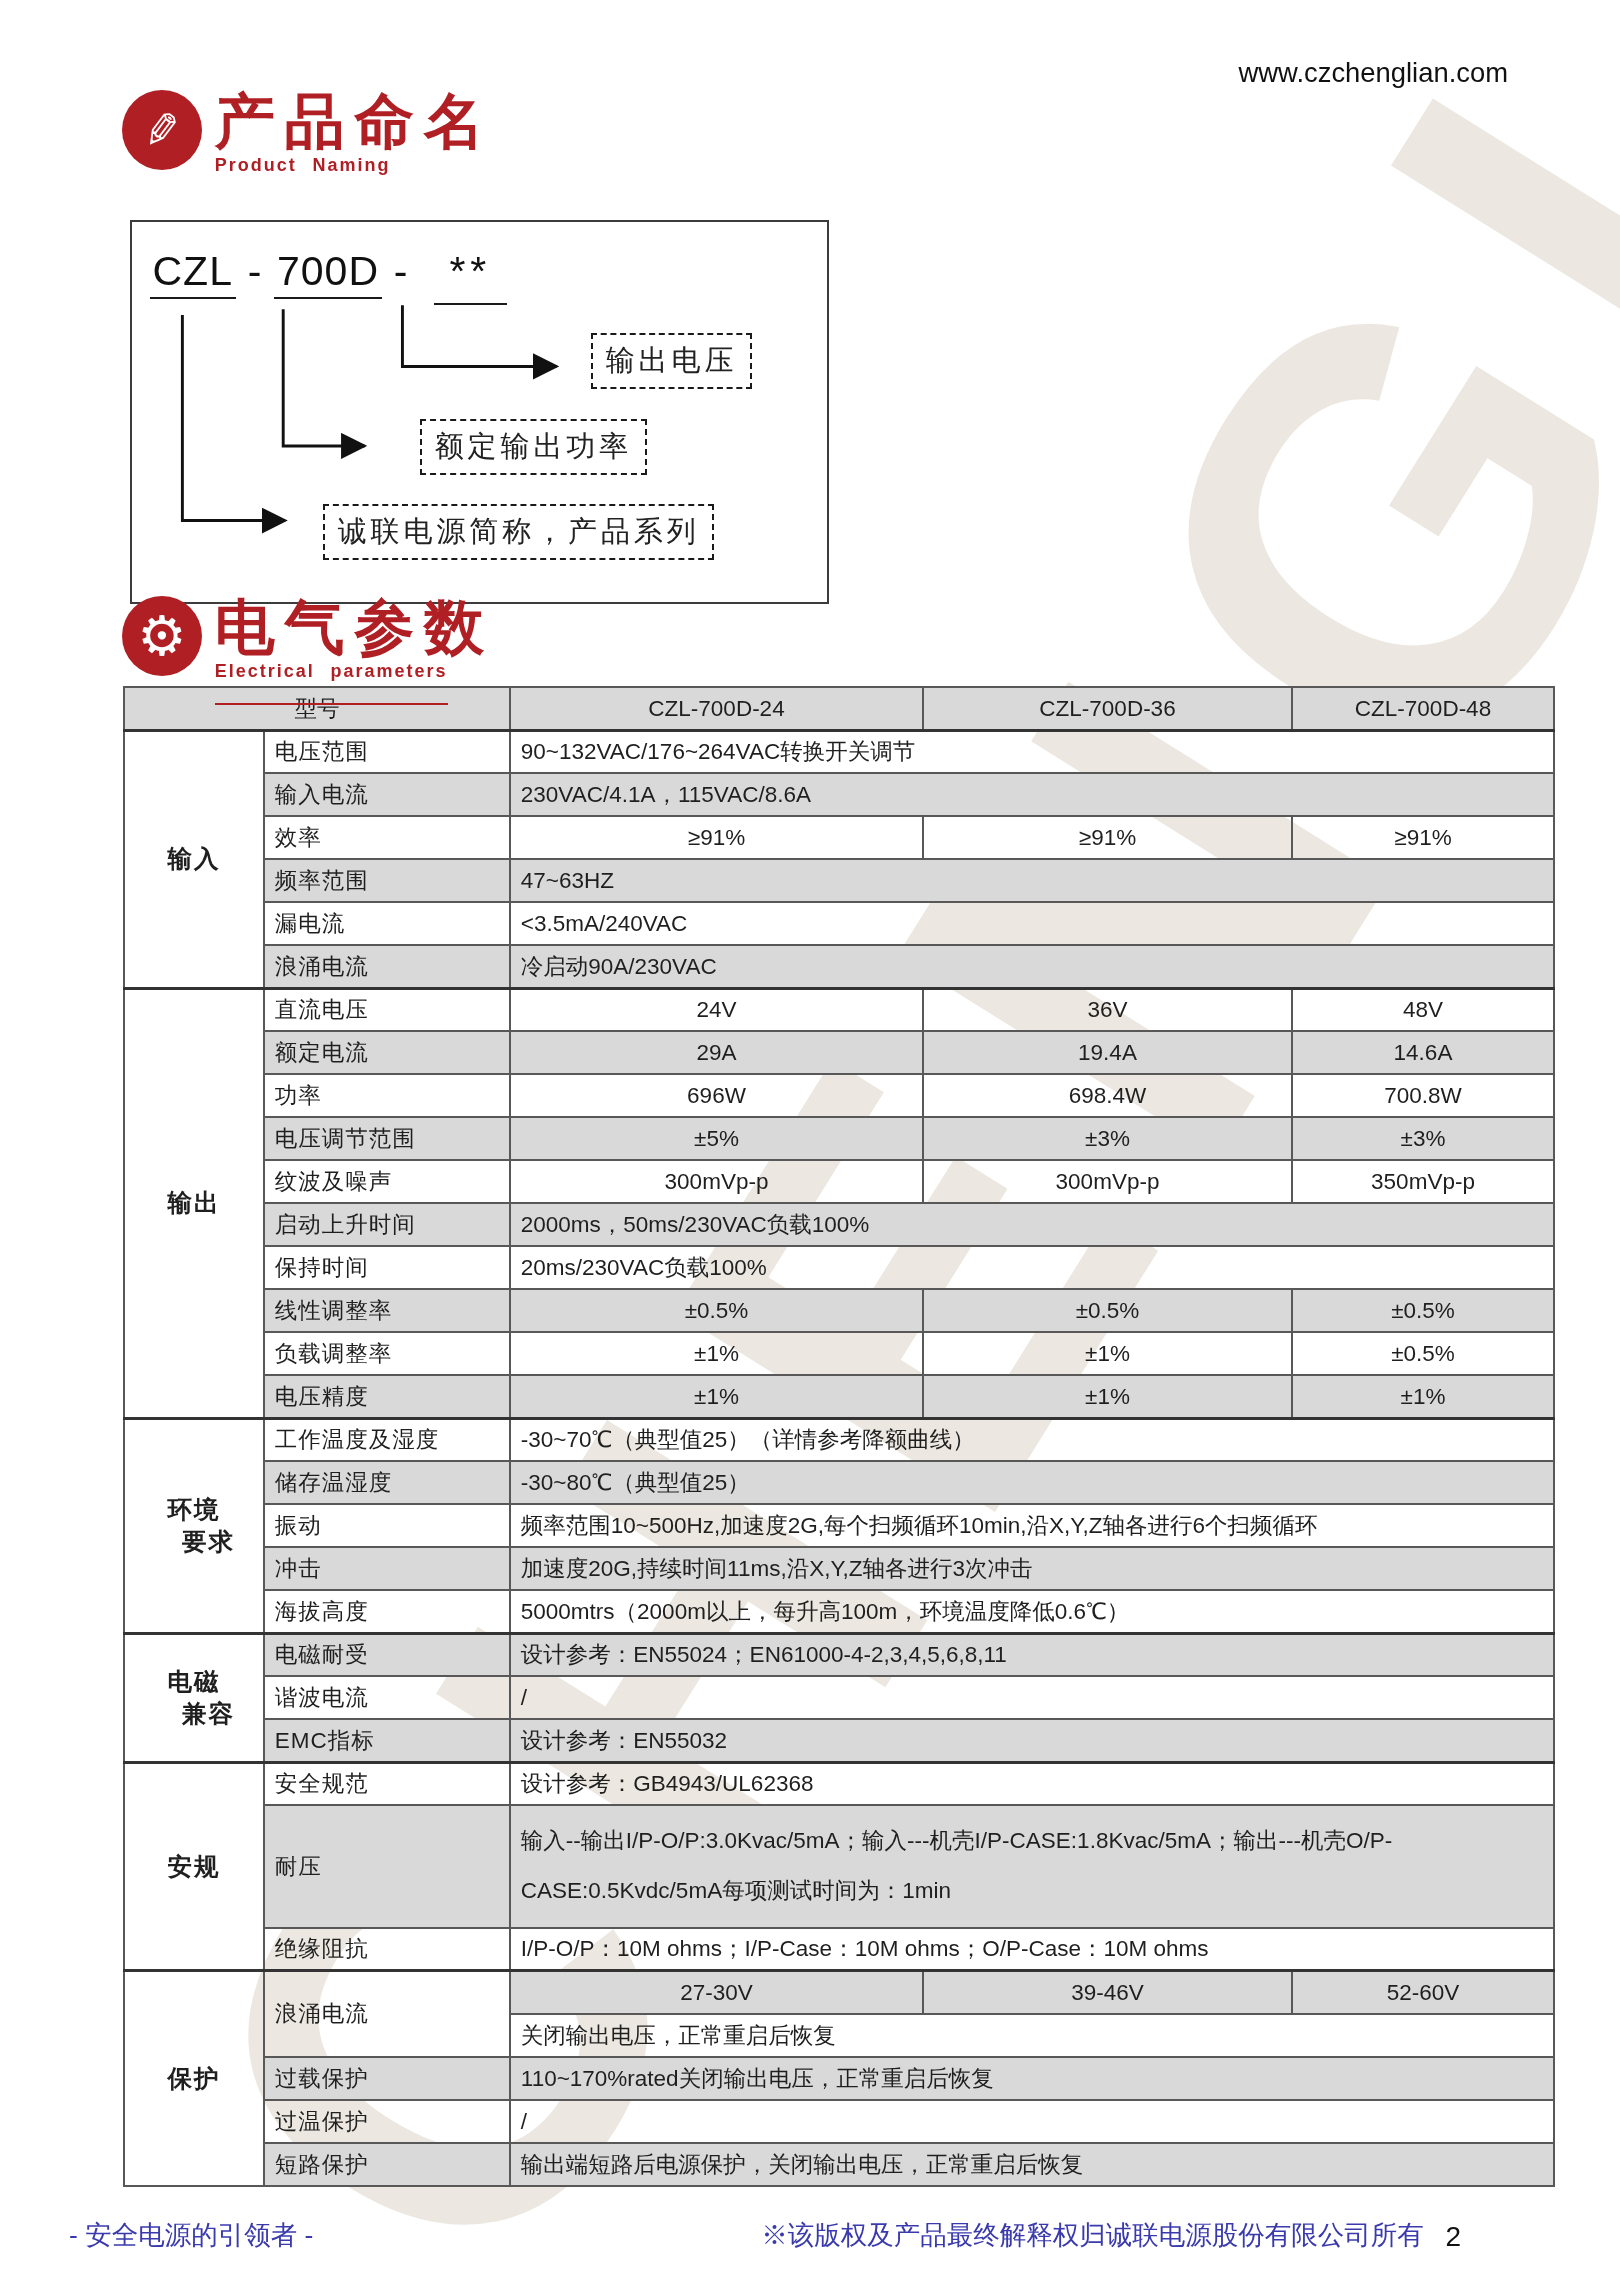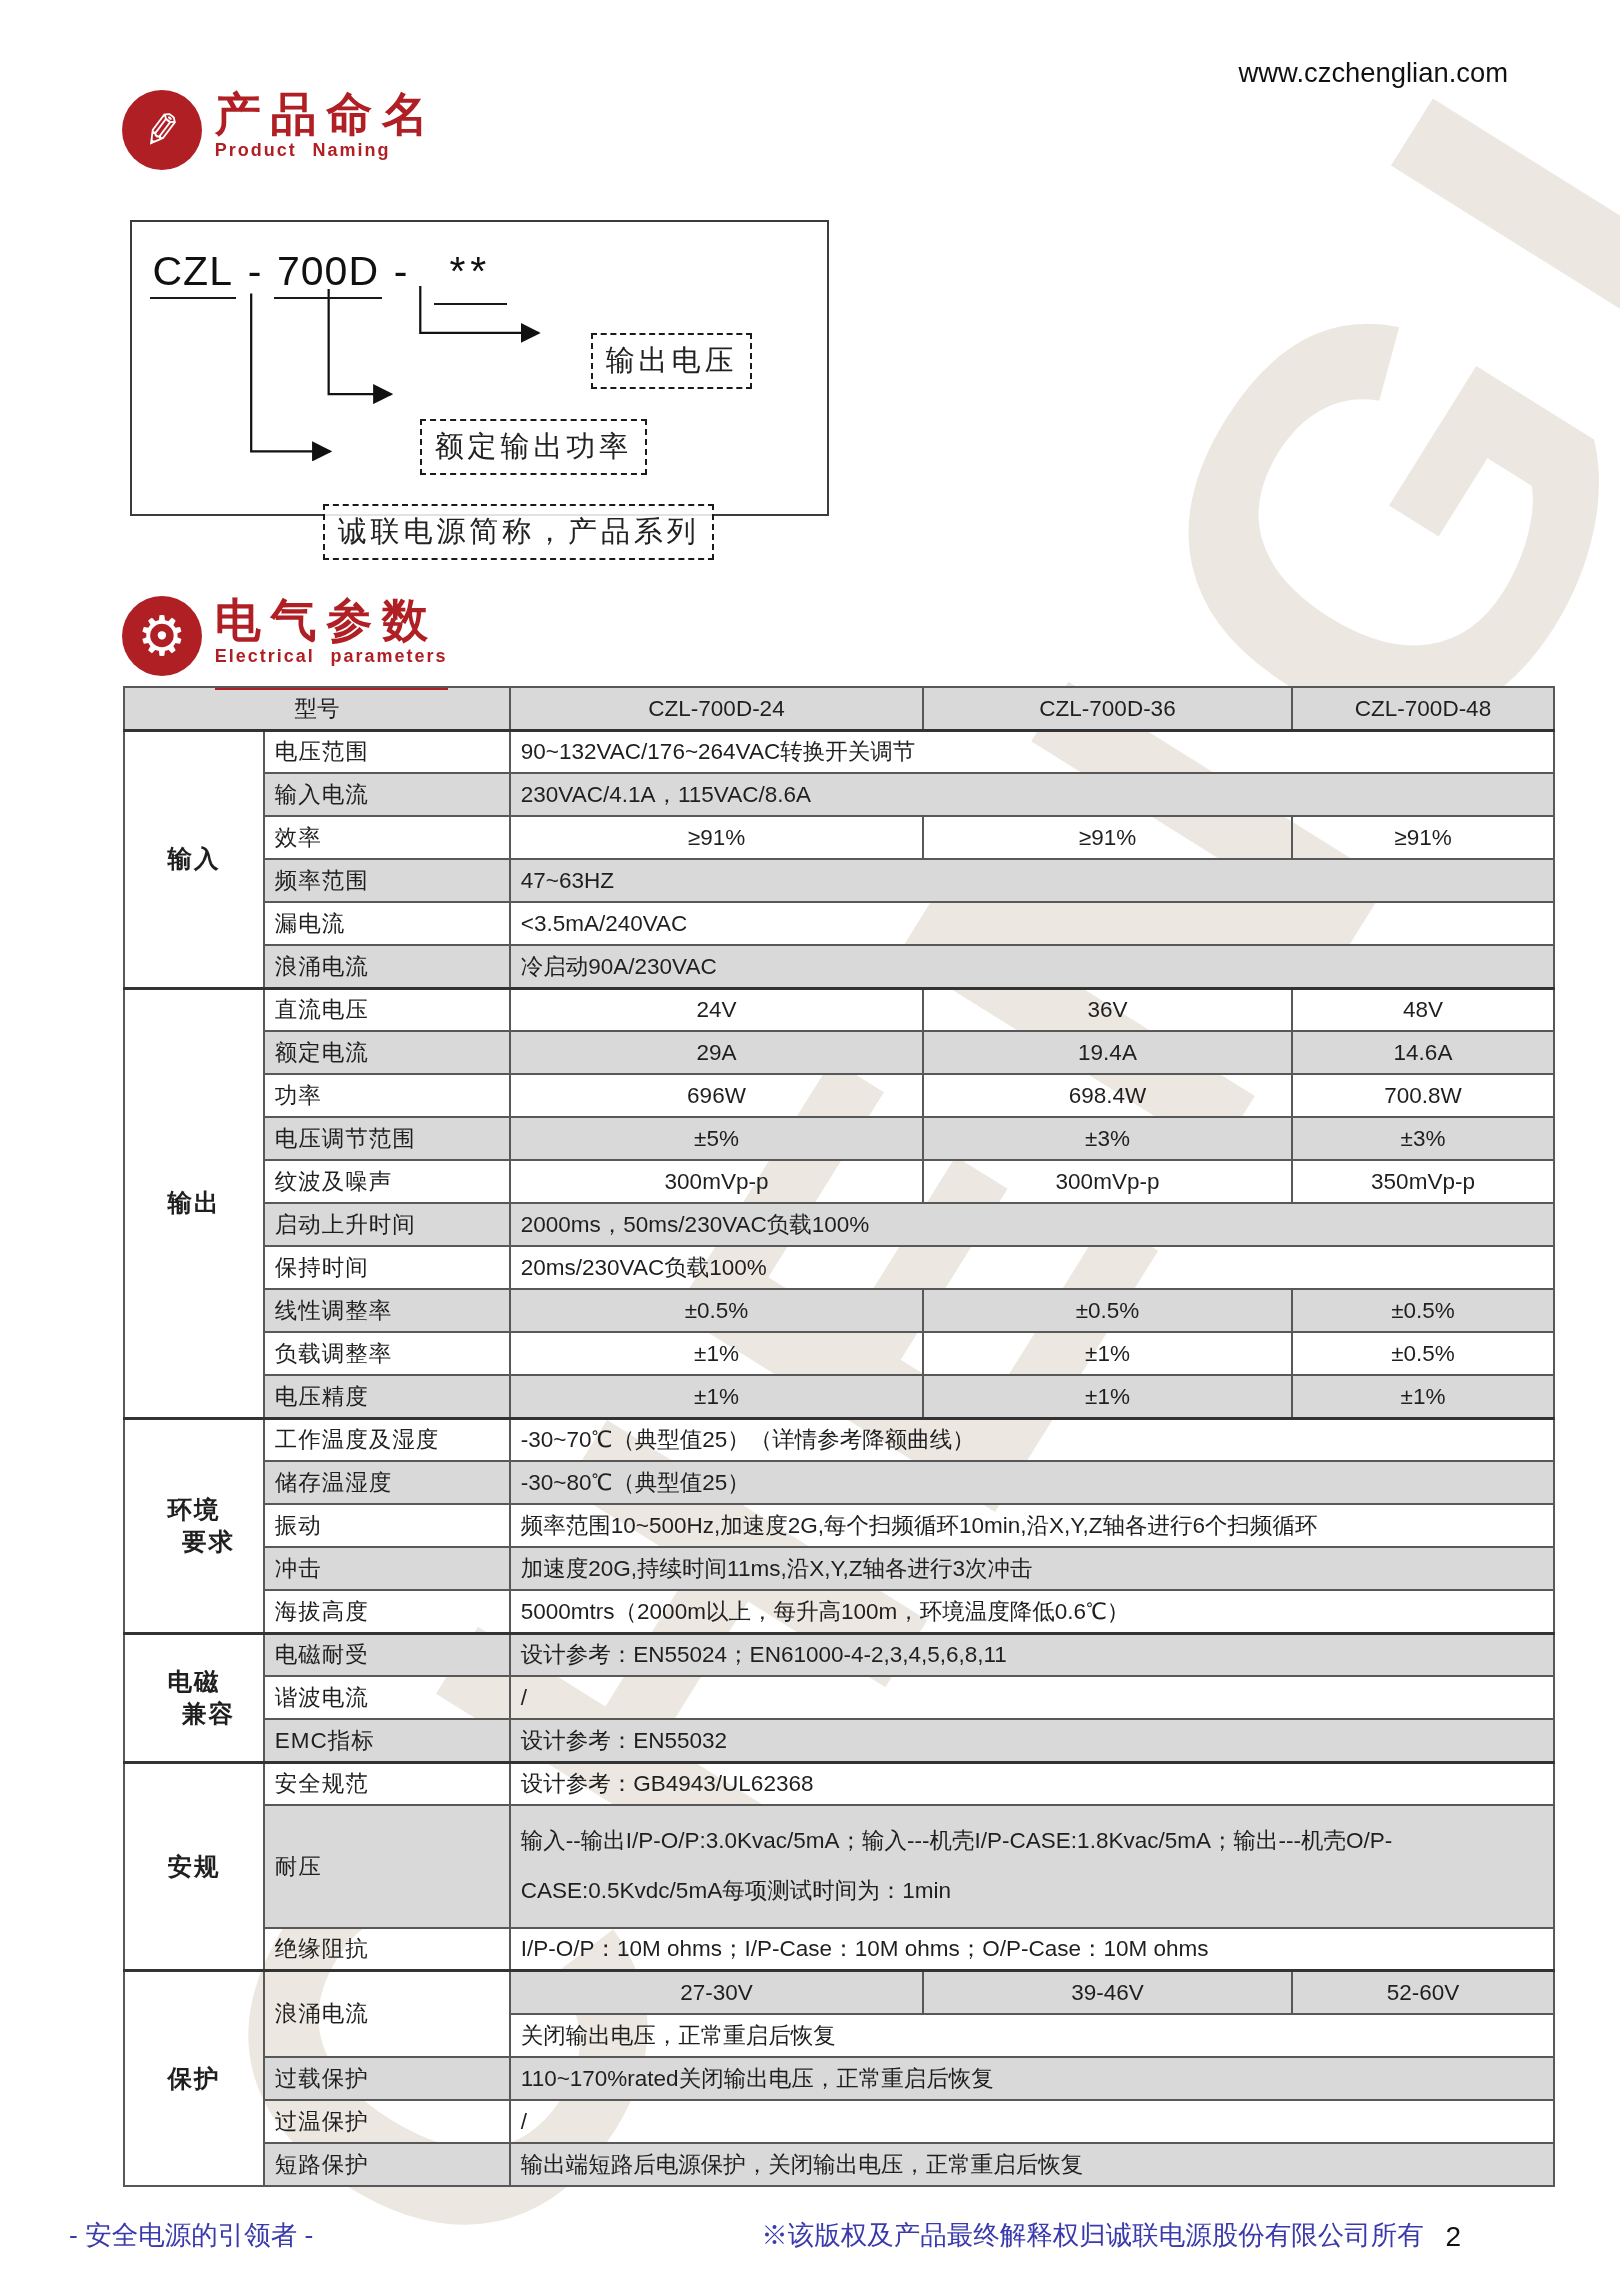--- a/index.html
+++ b/index.html
@@ -31,34 +31,34 @@
   .stamp-circle {
     width:80px; height:80px; border-radius:50%;
     background:#b01f24; color:#ffffff;
     display:flex; align-items:center; justify-content:center;
     flex:0 0 auto;
     font-family:"DejaVu Sans", sans-serif;
   }
   .stamp-circle .pencil-glyph { font-size:45px; transform:scaleX(-1) rotate(8deg); line-height:1; }
   .stamp-circle .gear-glyph   { font-size:55px; line-height:1; }
   .stamp-cn {
-    font-size:46px; font-weight:700; color:#b01f24;
+    font-size:60px; font-weight:700; color:#b01f24;
     letter-spacing:9.8px; line-height:1.05; white-space:nowrap;
   }
   .stamp-en {
     display:inline-block;
     font-size:18px; font-weight:700; color:#b01f24;
     letter-spacing:2px; word-spacing:8.8px; margin-top:2px; white-space:nowrap;
   }
   .stamp-electrical .stamp-en { border-bottom:2.9px solid #b01f24; padding-bottom:21px; }
 
   
   .diagram-box {
     position:absolute; top:220px; left:130px;
-    width:699px; height:296px;
+    width:699px; height:384px;
     border:2px solid #3c3c3c; background:transparent; z-index:2;
   }
   .formula {
     position:absolute; top:25.5px; left:17.6px;
     font-size:41px; color:#111; letter-spacing:1px; white-space:nowrap;
   }
   .fp   { border-bottom:2.9px solid #1a1a1a; padding:0 2.9px 3.9px; }
   .fsep { margin:0 11.8px; }
   .fstar{ border-bottom:2.9px solid #1a1a1a; padding:0 15.7px 9.8px; margin-left:13.7px; letter-spacing:4.9px; }
   .connector-svg { position:absolute; inset:0; width:100%; height:100%; }

